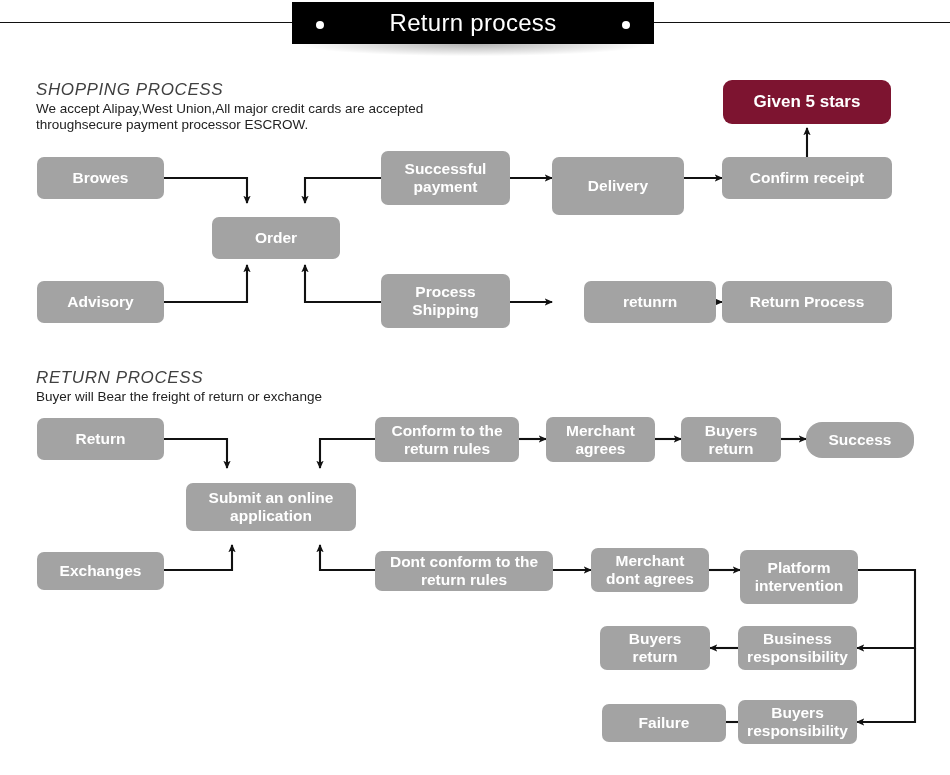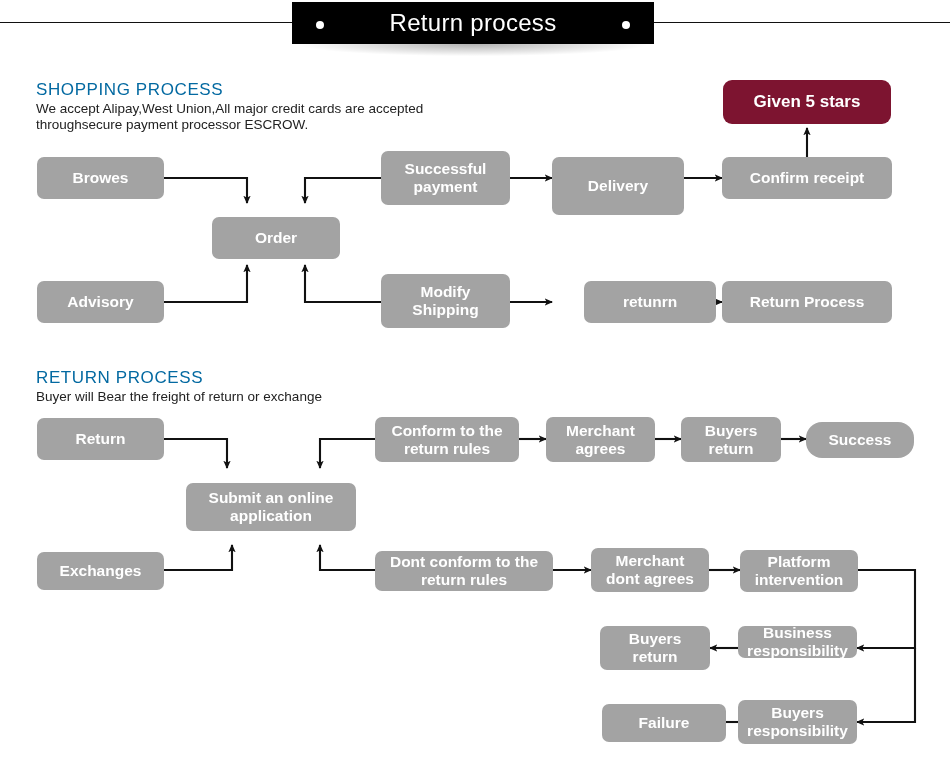--- a/index.html
+++ b/index.html
@@ -62,24 +62,25 @@
     left: 300px;
     top: 44px;
     width: 346px;
     height: 12px;
     background: radial-gradient(ellipse at 50% 0%, rgba(0,0,0,0.30) 0%, rgba(0,0,0,0.0) 72%);
   }
 
   
   .section-head {
     position: absolute;
-    color: #0369a1;
+    color: #404040;
     font-size: 17px;
     letter-spacing: 0.6px;
     white-space: nowrap;
+    font-style: italic;
   }
   .section-sub {
     position: absolute;
     color: #222222;
     font-size: 13.5px;
     line-height: 16px;
     white-space: pre-line;
   }
   #shopping-head { left: 36px; top: 80px; }
   #shopping-sub  { left: 36px; top: 101px; }
@@ -206,21 +207,21 @@
 payment</div>
 
   <div class="node" style="left:552px; top:157px; width:132px; height:58px;">Delivery</div>
 
   <div class="node" style="left:722px; top:157px; width:170px; height:42px;">Confirm receipt</div>
 
   <div class="node" style="left:212px; top:217px; width:128px; height:42px;">Order</div>
 
   <div class="node" style="left:37px; top:281px; width:127px; height:42px;">Advisory</div>
 
-  <div class="node" style="left:381px; top:274px; width:129px; height:54px;">Modify
+  <div class="node" style="left:381px; top:274px; width:129px; height:54px;">Process
 Shipping</div>
 
   <div class="node" style="left:552px; top:281px; width:132px; height:42px;margin-left:32px;">retunrn</div>
 
   <div class="node" style="left:722px; top:281px; width:170px; height:42px;">Return Process</div>
 
   <div class="node" style="left:37px; top:418px; width:127px; height:42px;">Return</div>
 
   <div class="node" style="left:375px; top:417px; width:144px; height:45px;">Conform to the
 return rules</div>
@@ -237,27 +238,27 @@
 application</div>
 
   <div class="node" style="left:37px; top:552px; width:127px; height:38px;">Exchanges</div>
 
   <div class="node" style="left:375px; top:551px; width:178px; height:40px;">Dont conform to the
 return rules</div>
 
   <div class="node" style="left:591px; top:548px; width:118px; height:44px;">Merchant
 dont agrees</div>
 
-  <div class="node" style="left:740px; top:550px; width:118px; height:42px;">Platform
+  <div class="node" style="left:740px; top:550px; width:118px; height:54px;">Platform
 intervention</div>
 
   <div class="node" style="left:600px; top:626px; width:110px; height:44px;">Buyers
 return</div>
 
-  <div class="node" style="left:738px; top:626px; width:119px; height:32px;">Business
+  <div class="node" style="left:738px; top:626px; width:119px; height:44px;">Business
 responsibility</div>
 
   <div class="node" style="left:602px; top:704px; width:124px; height:38px;">Failure</div>
 
   <div class="node" style="left:738px; top:700px; width:119px; height:44px;">Buyers
 responsibility</div>
 
 </div>
 
 </body></html>

